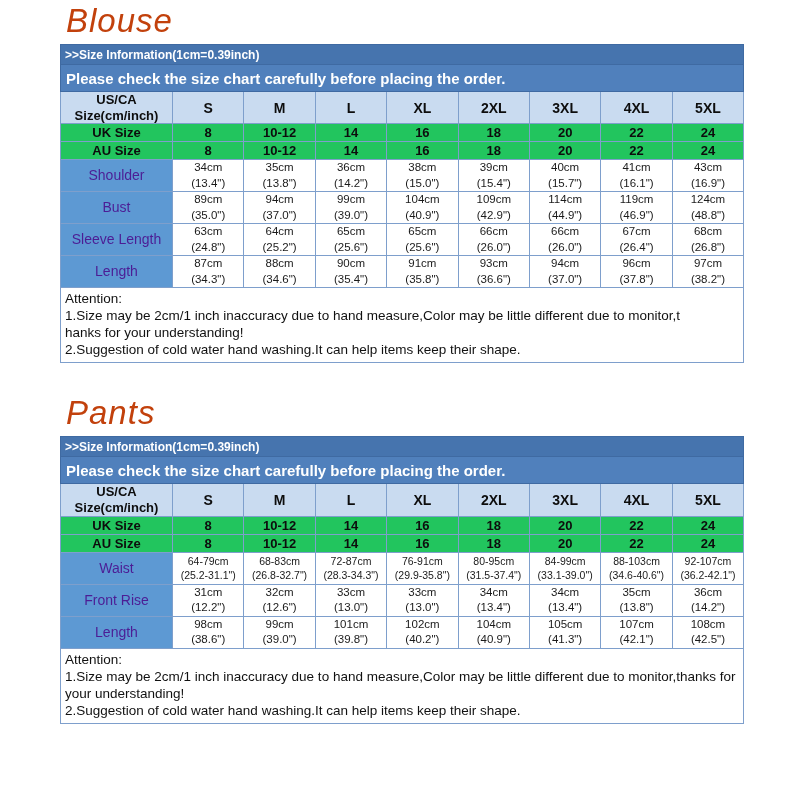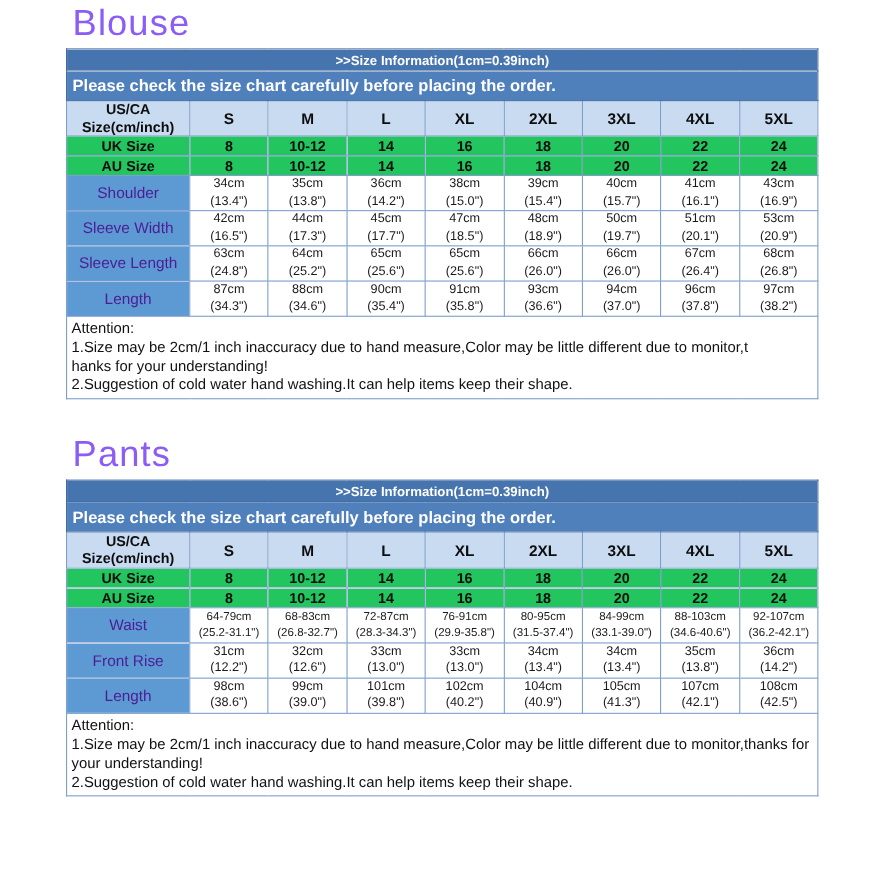--- a/index.html
+++ b/index.html
@@ -11,23 +11,24 @@
     overflow: hidden;
     font-family: "Liberation Sans", sans-serif;
     color: #111111;
   }
   .page {
     box-sizing: border-box;
     width: 800px;
     padding: 2px 0 0 60px;
   }
   .section-title {
+    font-style: italic;
     font-size: 33px;
     font-weight: 400;
-    color: #8b5cf6;
+    color: #c2410c;
     letter-spacing: 1px;
     margin: 2px 0 7px 6px;
     line-height: 1.0;
   }
   .section-pants .section-title {
     margin-top: 33px;
   }
   table.size-table {
     border-collapse: collapse;
     table-layout: fixed;
@@ -38,21 +39,21 @@
     text-align: center;
     vertical-align: middle;
     padding: 0;
     overflow: hidden;
   }
   tr.strip1 td {
     background: #4674ae;
     color: #ffffff;
     font-weight: bold;
     font-size: 12px;
-    text-align: center;
+    text-align: left;
     padding: 2px 4px;
     height: 15px;
     border-color: #3f6aa2;
   }
   tr.strip2 td {
     background: #5080bc;
     color: #ffffff;
     font-weight: bold;
     font-size: 15px;
     text-align: left;
@@ -172,37 +173,37 @@
             <td class="m-val">39cm
 (15.4")</td>
             <td class="m-val">40cm
 (15.7")</td>
             <td class="m-val">41cm
 (16.1")</td>
             <td class="m-val">43cm
 (16.9")</td>
           </tr>
           <tr class="measure-row">
-            <td class="m-label">Sleeve Width</td>
-            <td class="m-val">42cm
-(16.5")</td>
-            <td class="m-val">44cm
-(17.3")</td>
-            <td class="m-val">45cm
-(17.7")</td>
-            <td class="m-val">47cm
-(18.5")</td>
-            <td class="m-val">48cm
-(18.9")</td>
-            <td class="m-val">50cm
-(19.7")</td>
-            <td class="m-val">51cm
-(20.1")</td>
-            <td class="m-val">53cm
-(20.9")</td>
+            <td class="m-label">Bust</td>
+            <td class="m-val">89cm
+(35.0")</td>
+            <td class="m-val">94cm
+(37.0")</td>
+            <td class="m-val">99cm
+(39.0")</td>
+            <td class="m-val">104cm
+(40.9")</td>
+            <td class="m-val">109cm
+(42.9")</td>
+            <td class="m-val">114cm
+(44.9")</td>
+            <td class="m-val">119cm
+(46.9")</td>
+            <td class="m-val">124cm
+(48.8")</td>
           </tr>
           <tr class="measure-row">
             <td class="m-label">Sleeve Length</td>
             <td class="m-val">63cm
 (24.8")</td>
             <td class="m-val">64cm
 (25.2")</td>
             <td class="m-val">65cm
 (25.6")</td>
             <td class="m-val">65cm

